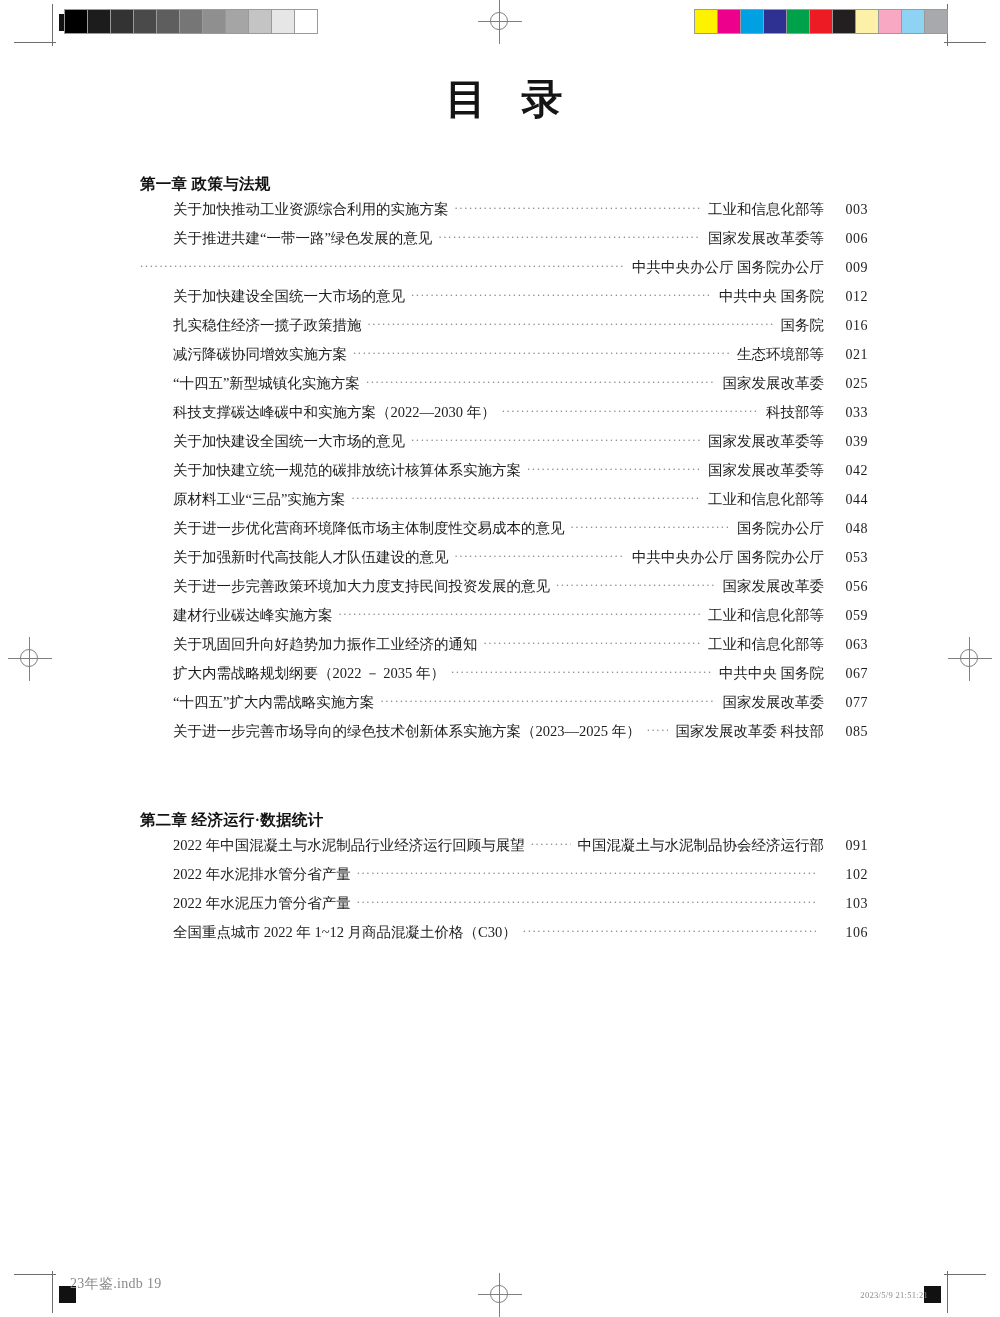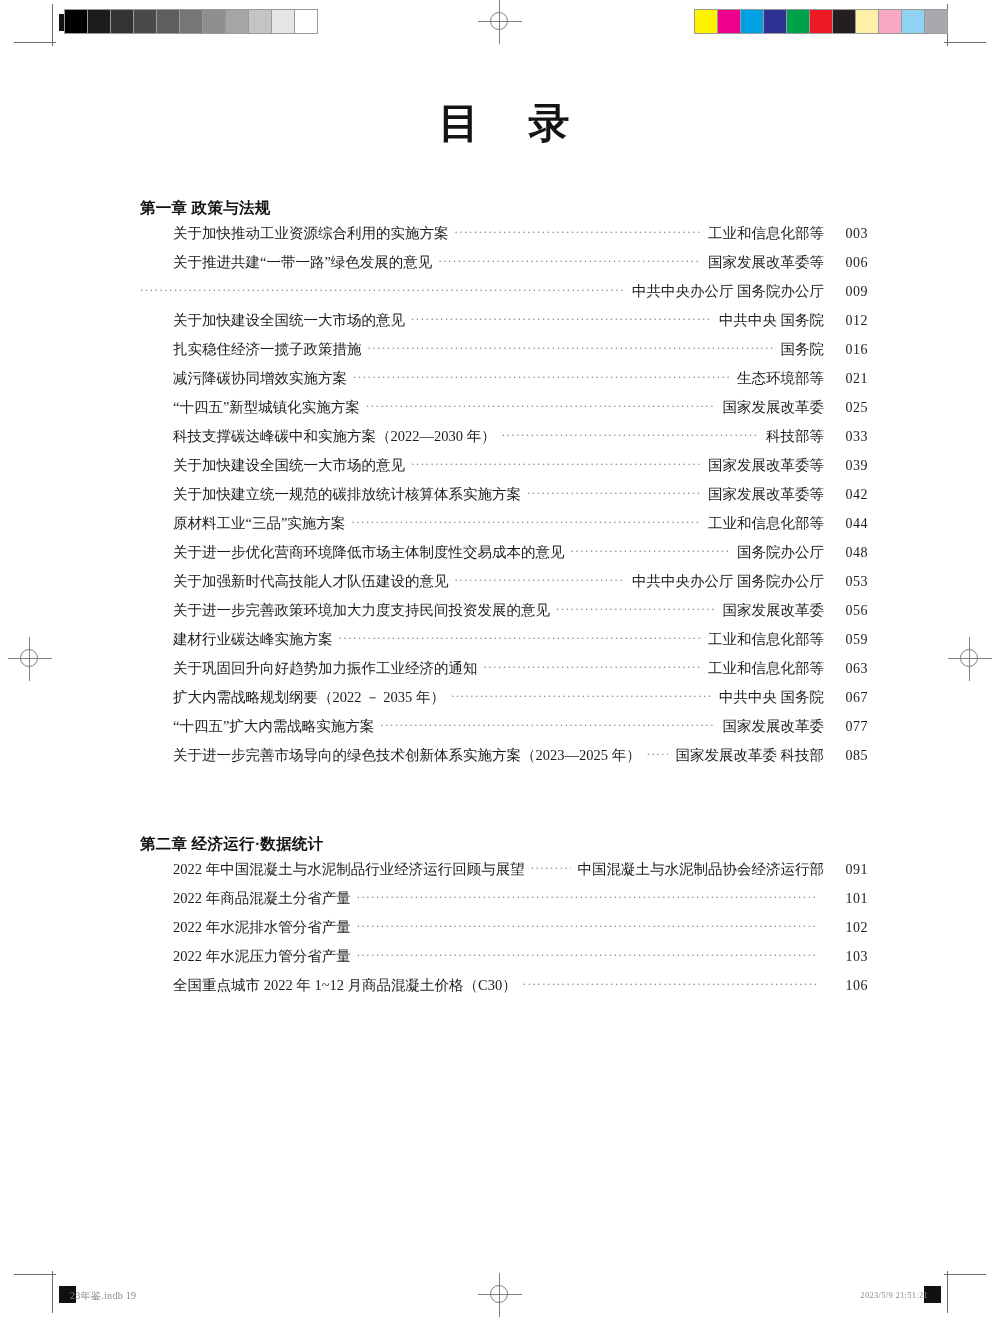--- a/index.html
+++ b/index.html
@@ -113,24 +113,24 @@
     top: 0;
     width: 728px;
   }
 
   .doc-title {
     text-align: center;
     font-size: 41px;
     font-weight: bold;
     letter-spacing: 0.30em;
     margin: 0;
-    padding-top: 96px;
+    padding-top: 72px;
     padding-left: 0.30em;
     color: #141414;
-    font-family: Liberation Mono, monospace;
+    font-family: Liberation Serif, serif;
   }
 
   .chapter-heading {
     font-size: 15.5px;
     font-weight: bold;
     color: #121212;
     letter-spacing: 0.02em;
     margin: 0;
   }
   .chapter-1 { padding-top: 47px; padding-bottom: 4px; }
@@ -193,22 +193,22 @@
     text-align: right;
     font-size: 14px;
     letter-spacing: 0.5px;
     color: #1c1c1c;
   }
 
   
   .footer-left {
     position: absolute;
     left: 70px;
-    bottom: 14px;
-    font-size: 10px;
+    bottom: 24px;
+    font-size: 14px;
     color: #8a8a8a;
     letter-spacing: 0.3px;
   }
   .footer-right {
     position: absolute;
     right: 72px;
     bottom: 17px;
     font-size: 8.5px;
     color: #8a8a8a;
     letter-spacing: 0.3px;
@@ -412,26 +412,20 @@
 
     <h2 class="chapter-heading chapter-2">第二章  经济运行·数据统计</h2>
     <ul class="toc-list" id="toc-list-2">
         <li class="toc-row">
           <span class="toc-title">2022 年中国混凝土与水泥制品行业经济运行回顾与展望</span>
           <span class="toc-leader"></span>
           <span class="toc-source">中国混凝土与水泥制品协会经济运行部</span>
           <span class="toc-page">091</span>
         </li>
         <li class="toc-row">
-          <span class="toc-title">2022 年商品混凝土分省产量</span>
-          <span class="toc-leader"></span>
-          <span class="toc-source"></span>
-          <span class="toc-page">101</span>
-        </li>
-        <li class="toc-row">
           <span class="toc-title">2022 年水泥排水管分省产量</span>
           <span class="toc-leader"></span>
           <span class="toc-source"></span>
           <span class="toc-page">102</span>
         </li>
         <li class="toc-row">
           <span class="toc-title">2022 年水泥压力管分省产量</span>
           <span class="toc-leader"></span>
           <span class="toc-source"></span>
           <span class="toc-page">103</span>

